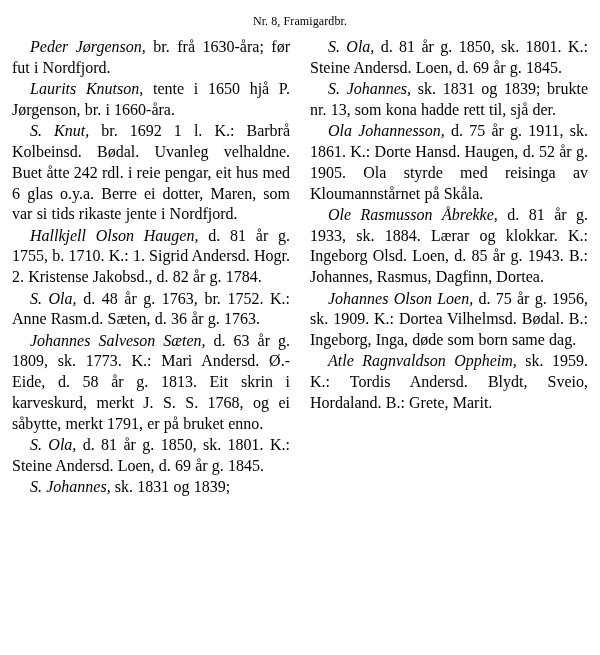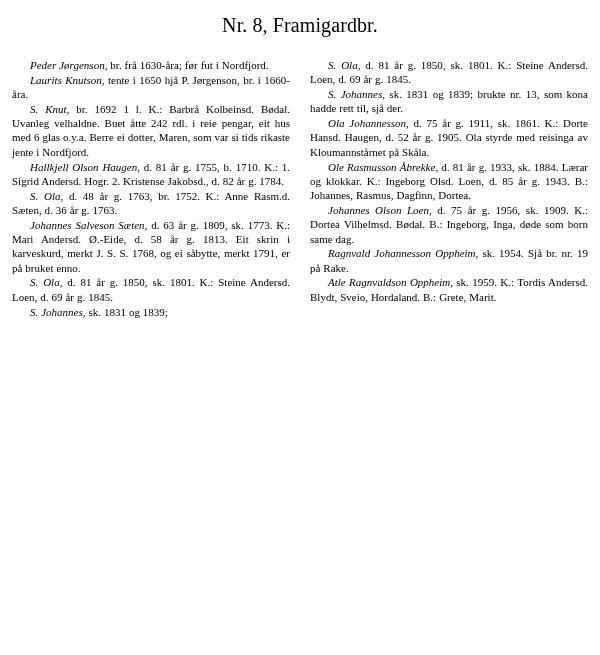--- a/index.html
+++ b/index.html
@@ -16,37 +16,37 @@
   }
   .page {
     position: relative;
     width: 600px;
     height: 655px;
     box-sizing: border-box;
     padding: 14px 12px 0 12px;
   }
   .heading {
     text-align: center;
-    font-size: 20px;
+    font-size: 12px;
     font-family: "Liberation Serif", serif;
-    margin: 0 0 21px 0;
+    margin: 0 0 8px 0;
     letter-spacing: 0.1px;
   }
   .columns {
     display: flex;
     flex-direction: row;
     align-items: flex-start;
     gap: 20px;
   }
   .column {
     width: 278px;
     flex: 0 0 278px;
   }
   .entry {
-    font-size: 11px;
+    font-size: 16px;
     line-height: 1.30;
     text-align: justify;
     text-justify: inter-word;
     text-indent: 18px;
     margin: 0 0 0.5px 0;
     word-spacing: 0.2px;
     hyphens: manual;
   }
   .entry .lead {
     font-style: italic;
@@ -121,23 +121,20 @@
       </p>
 
       <p class="entry">
         <span class="lead">Ole Rasmusson Åbrekke,</span><span class="body"> d. 81 år g. 1933, sk. 1884. Lærar og klokkar. K.: Ingeborg Olsd. Loen, d. 85 år g. 1943. B.: Johannes, Rasmus, Dagfinn, Dortea.</span>
       </p>
 
       <p class="entry">
         <span class="lead">Johannes Olson Loen,</span><span class="body"> d. 75 år g. 1956, sk. 1909. K.: Dortea Vilhelmsd. Bødal. B.: Ingeborg, Inga, døde som born same dag.</span>
       </p>
 
-      <p class="entry">
-        <span class="lead">Ragnvald Johannesson Oppheim,</span><span class="body"> sk. 1954. Sjå br. nr. 19 på Rake.</span>
-      </p>
 
       <p class="entry">
         <span class="lead">Atle Ragnvaldson Oppheim,</span><span class="body"> sk. 1959. K.: Tordis Andersd. Blydt, Sveio, Hordaland. B.: Grete, Marit.</span>
       </p>
 
     </div>
 
   </div>
 </div>
 

